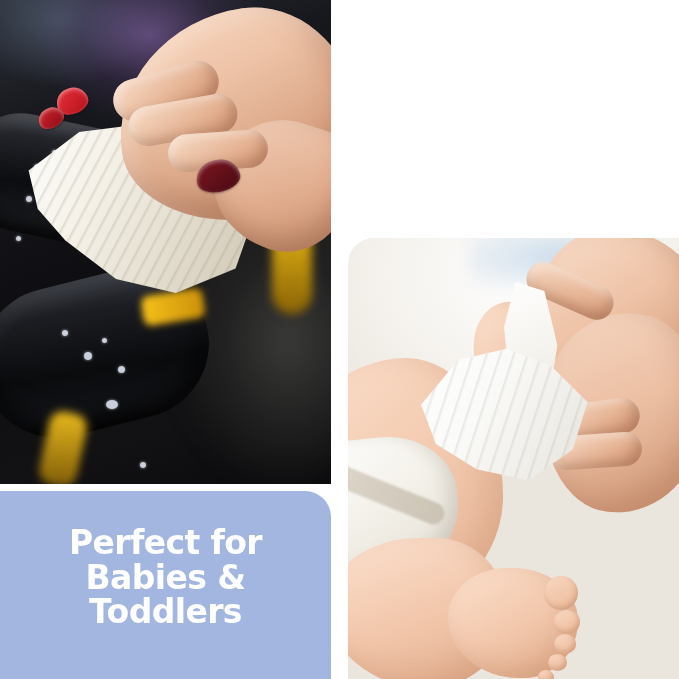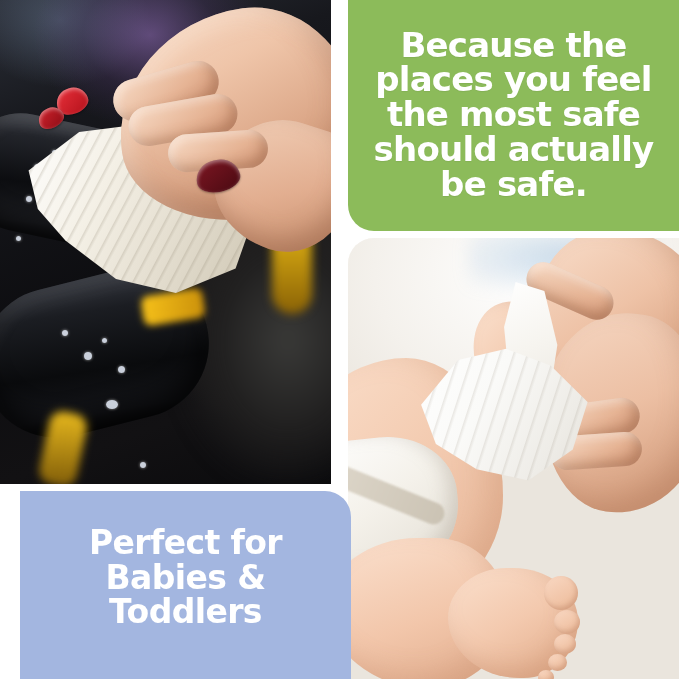--- a/index.html
+++ b/index.html
@@ -267,21 +267,20 @@
     position: absolute;
     left: 0; top: 491px;
     width: 331px; height: 188px;
     background: #a3b6e0;
     border-radius: 0 26px 0 0;
     display: flex;
     align-items: center;
     justify-content: center;
     box-sizing: border-box;
     padding: 0 10px 14px 10px;
-    margin-left: 20px;
   }
   .blue-text {
     color: #ffffff;
     font-family: "DejaVu Sans", sans-serif;
     font-weight: bold;
     font-size: 33px;
     line-height: 1.05;
     text-align: center;
     letter-spacing: -0.6px;
     white-space: pre-line;
@@ -325,27 +324,20 @@
 
     <div class="finger" style="left:112px; top:70px;  width:108px; height:42px; transform:rotate(-16deg);"></div>
     <div class="finger" style="left:128px; top:100px; width:110px; height:40px; transform:rotate(-10deg);"></div>
     <div class="finger" style="left:168px; top:132px; width:100px; height:38px; transform:rotate(-4deg);"></div>
 
     <div class="nail" style="left:56px;  top:88px;  width:32px; height:26px; transform:rotate(-22deg); background:linear-gradient(150deg,#e8303a,#b4121c);"></div>
     <div class="nail" style="left:38px;  top:108px; width:26px; height:20px; transform:rotate(-26deg); background:linear-gradient(150deg,#d0222c,#8e0d16);"></div>
     <div class="nail" style="left:196px; top:160px; width:44px; height:32px; transform:rotate(-12deg); background:linear-gradient(150deg,#7d1622,#4a0a12);"></div>
   </div>
 
-  <div class="panel-green">
-    <div class="green-text">Because the
-places you feel
-the most safe
-should actually
-be safe.</div>
-  </div>
 
   <div class="panel-br">
     <div class="br-bg"></div>
     <div class="br-bluehint"></div>
 
     <div class="br-babybody"></div>
     <div class="br-diaper"></div>
     <div class="br-diaper-band"></div>
     <div class="br-babyleg"></div>
 

